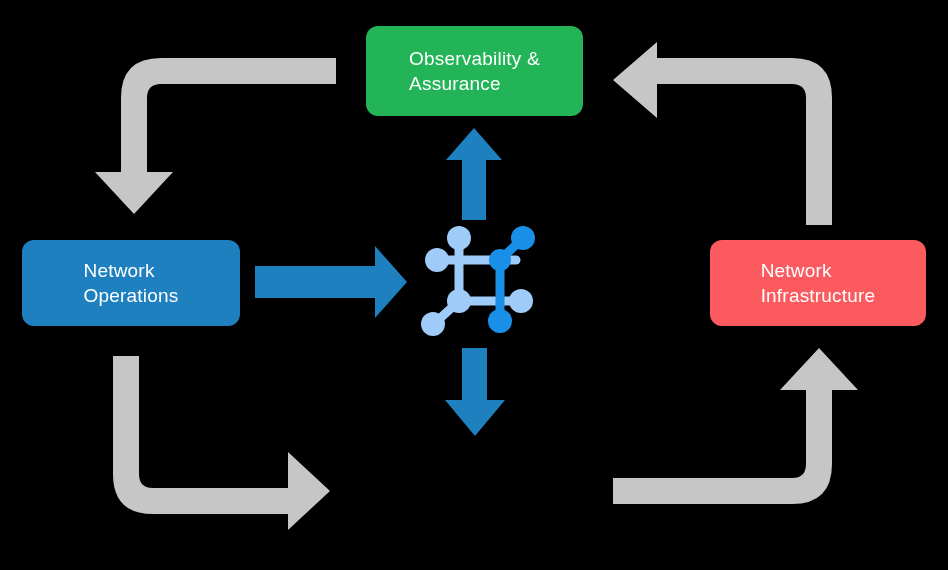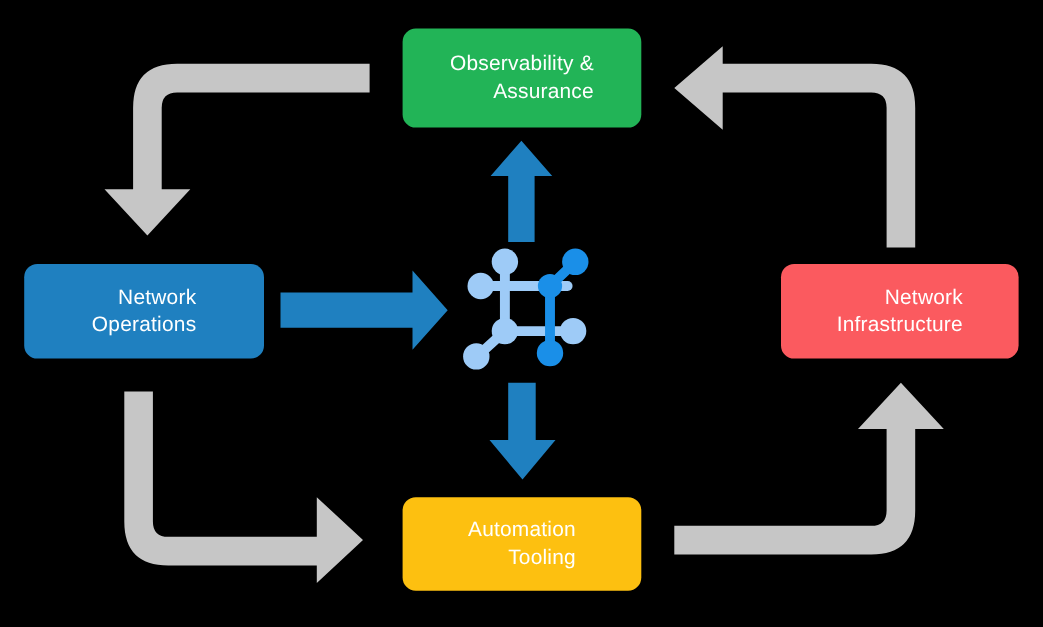--- a/index.html
+++ b/index.html
@@ -18,21 +18,21 @@
     position: relative;
     width: 948px;
     height: 570px;
     background: #000000;
   }
   .node-box {
     position: absolute;
     display: flex;
     align-items: center;
     justify-content: center;
-    text-align: right;
+    text-align: left;
     border-radius: 12px;
     color: #ffffff;
     font-size: 19px;
     font-weight: 400;
     line-height: 1.32;
     letter-spacing: 0.2px;
     white-space: pre-line;
     box-sizing: border-box;
     padding: 12px 10px;
     font-family: "Liberation Sans", sans-serif;
@@ -116,16 +116,14 @@
 
   <div class="node-box" id="box-observability">Observability &amp;
 Assurance</div>
 
   <div class="node-box" id="box-operations">Network
 Operations</div>
 
   <div class="node-box" id="box-infrastructure">Network
 Infrastructure</div>
 
-  <div class="node-box" id="box-automation">Automation
-Tooling</div>
 
 </div>
 
 </body></html>

